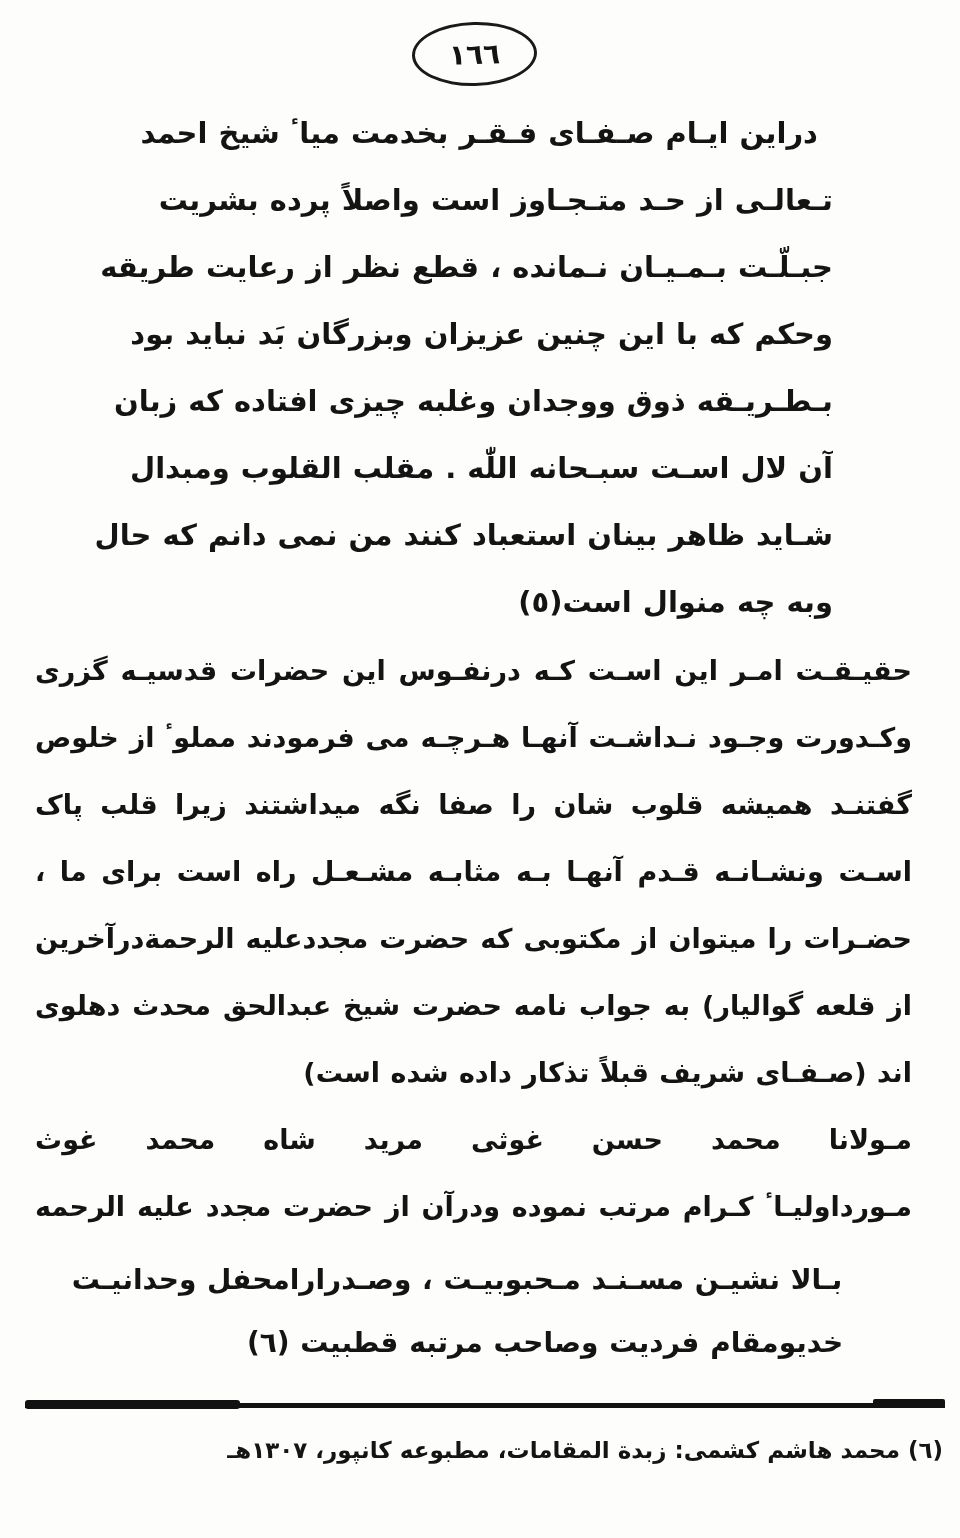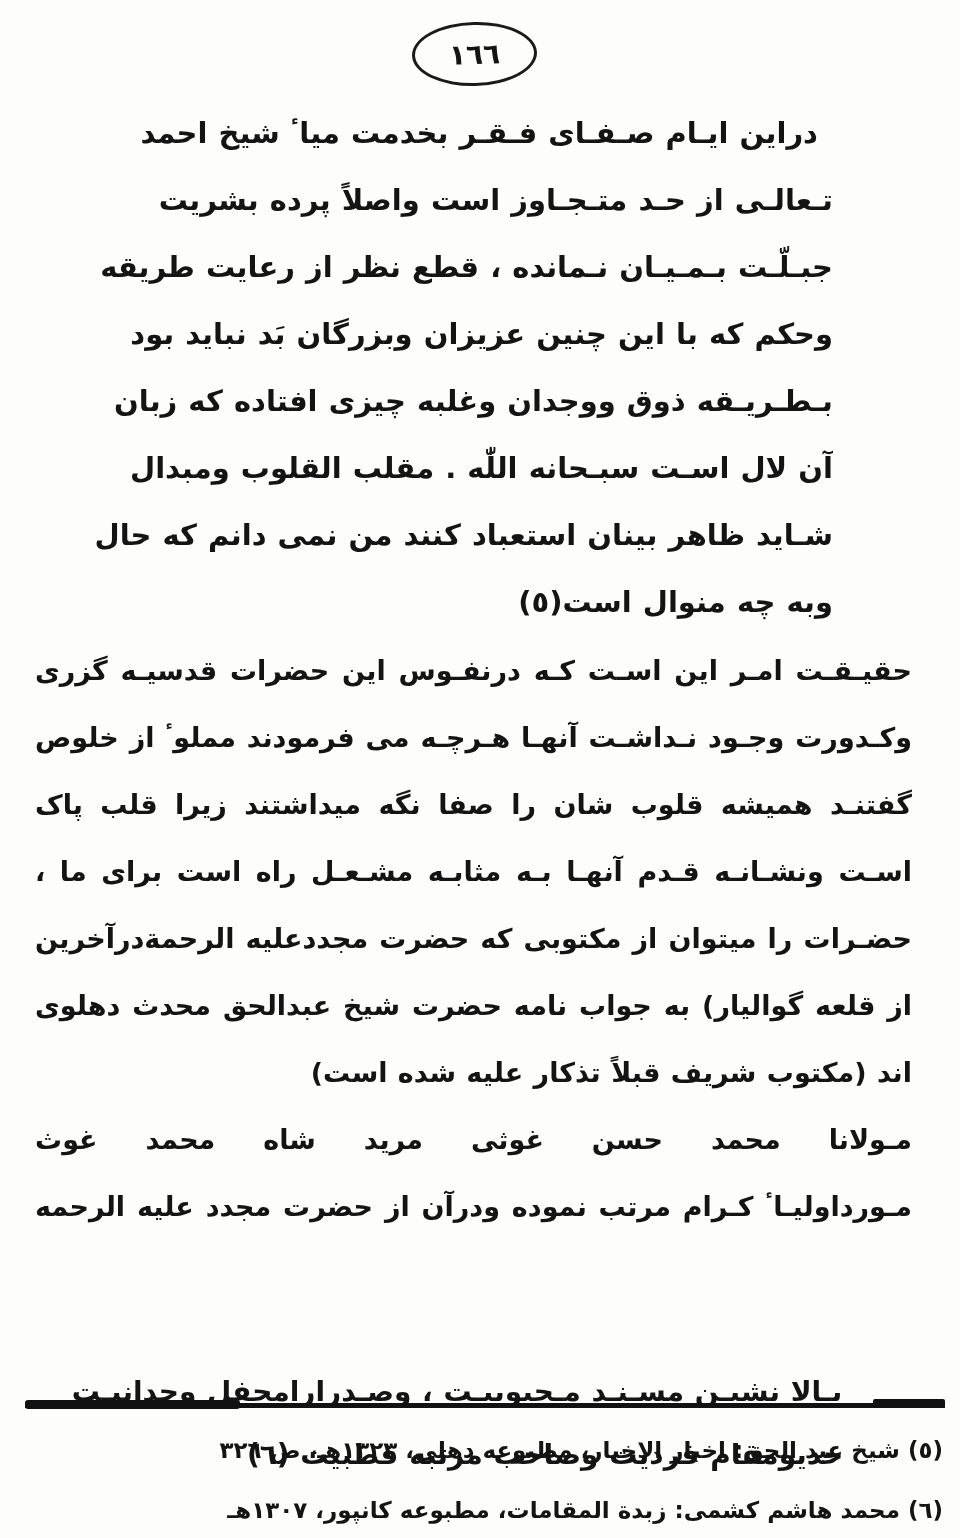--- a/index.html
+++ b/index.html
@@ -49,21 +49,21 @@
   .end{text-align:right;}
   .indent1{padding-right:15px;}
 
   .quote{top:100px;left:85px;width:748px;}
   .quote .ln{font-size:29px;text-align:right;}
 
   .body1{top:637px;left:35px;width:877px;}
   .body2{top:1106px;left:35px;width:877px;}
   .body1 .ln,.body2 .ln{font-size:27px;}
 
-  .couplet{top:1360px;left:0;width:960px;}
+  .couplet{top:1248px;left:0;width:960px;}
   .couplet .ln{height:63px;line-height:63px;font-size:28px;text-align:center;}
   .couplet .ln:nth-child(1){transform:translateX(-23px);}
   .couplet .ln:nth-child(2){transform:translateX(65px);}
 
   .rule{position:absolute;top:1403px;left:25px;width:920px;height:5px;background:#121212;}
   .rule::before{
     content:"";position:absolute;left:0;top:-3px;width:215px;height:9px;
     background:#121212;border-radius:3px;
   }
   .rule::after{
@@ -94,33 +94,32 @@
     <div class="ln end">وبه چه منوال است(٥)</div>
   </section>
 
   <section class="body1">
     <div class="ln just">حقيـقـت امـر اين اسـت كـه درنفـوس اين حضرات قدسيـه گزرى از نفرت</div>
     <div class="ln just">وكـدورت وجـود نـداشـت آنهـا هـرچـه مى فرمودند مملوٴ از خلوص وللّٰهيَّت مى</div>
     <div class="ln just">گفتنـد هميشه قلوب شان را صفا نگه ميداشتند زيرا قلب پاک مؤمن عرش الهى</div>
     <div class="ln just">اسـت ونشـانـه قـدم آنهـا بـه مثابـه مشـعـل راه است براى ما ، صفاى قلب آن دو</div>
     <div class="ln just">حضـرات را ميتوان از مكتوبى كه حضرت مجددعليه الرحمةدرآخرين ايام ( غالباً</div>
     <div class="ln just">از قلعه گواليار) به جواب نامه حضرت شيخ عبدالحق محدث دهلوى تحرير نموده</div>
-    <div class="ln end">اند (مكتوب شريف قبلاً تذكار عليه شده است)</div>
+    <div class="ln end">اند (صـفـاى شريف قبلاً تذكار داده شده است)</div>
   </section>
 
   <section class="body2">
     <div class="ln just">مـولانا محمد حسن غوثى مريد شاه محمد غوث گوالياری(٩٧٠هـ)تذكره در</div>
     <div class="ln just">مـورداوليـاٴ كـرام مرتب نموده ودرآن از حضرت مجدد عليه الرحمه به اين القاب</div>
   </section>
 
   <section class="couplet">
     <div class="ln">بـالا نشيـن مسـنـد مـحبوبيـت ، وصـدرارامحفل وحدانيـت</div>
     <div class="ln">خديومقام فرديت وصاحب مرتبه قطبيت (٦)</div>
   </section>
 
   <div class="rule"></div>
 
   <section class="footnotes">
-    <div class="fn">(٥) شيخ عبد الحق: اخبار الاخيار، مطبوعه دهلى، ١٣٢٣هـ، ص ٣٢٦</div>
     <div class="fn">(٦) محمد هاشم كشمى: زبدة المقامات، مطبوعه كانپور، ١٣٠٧هـ</div>
   </section>
 
 </div>
 
 </body></html>

